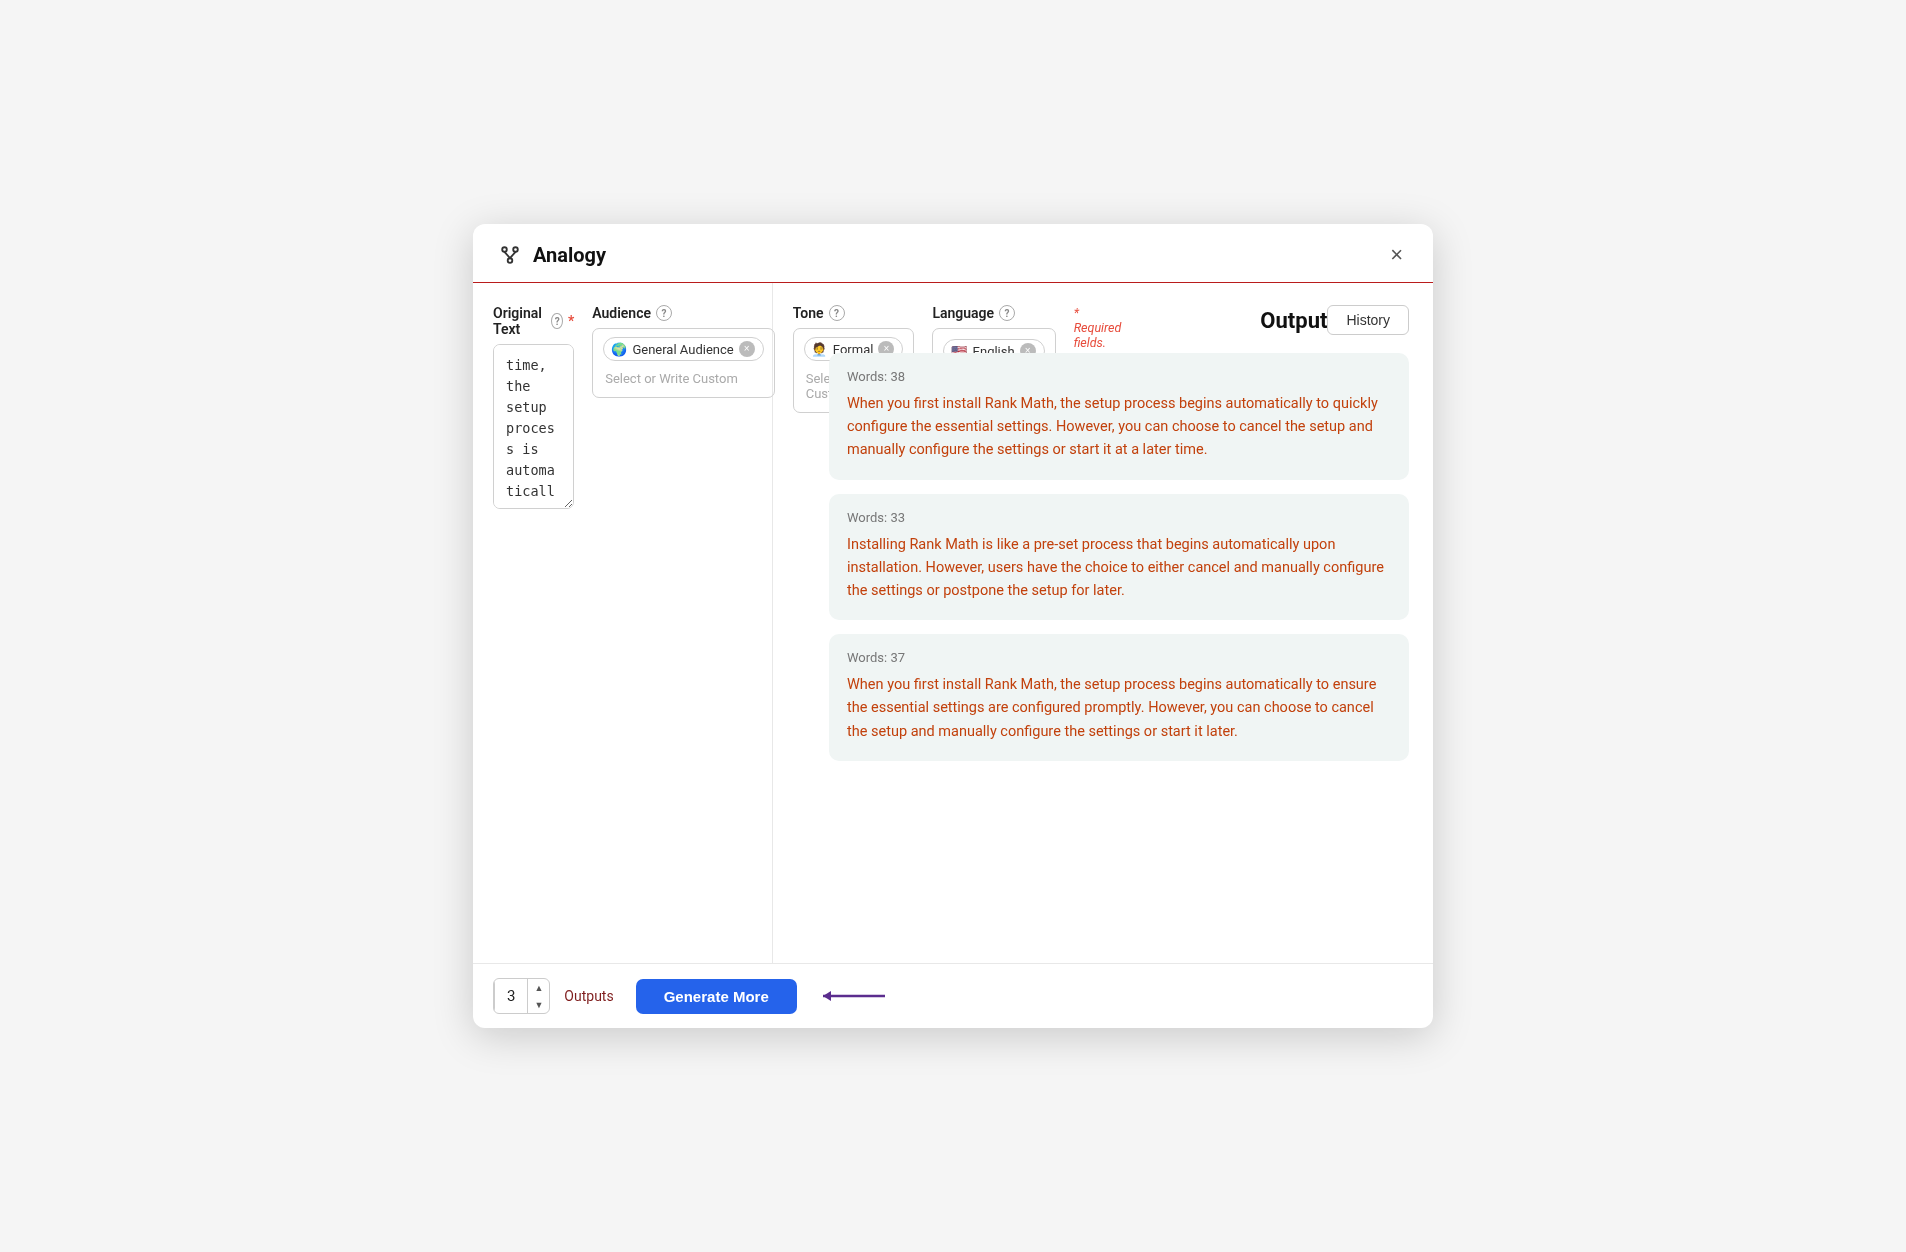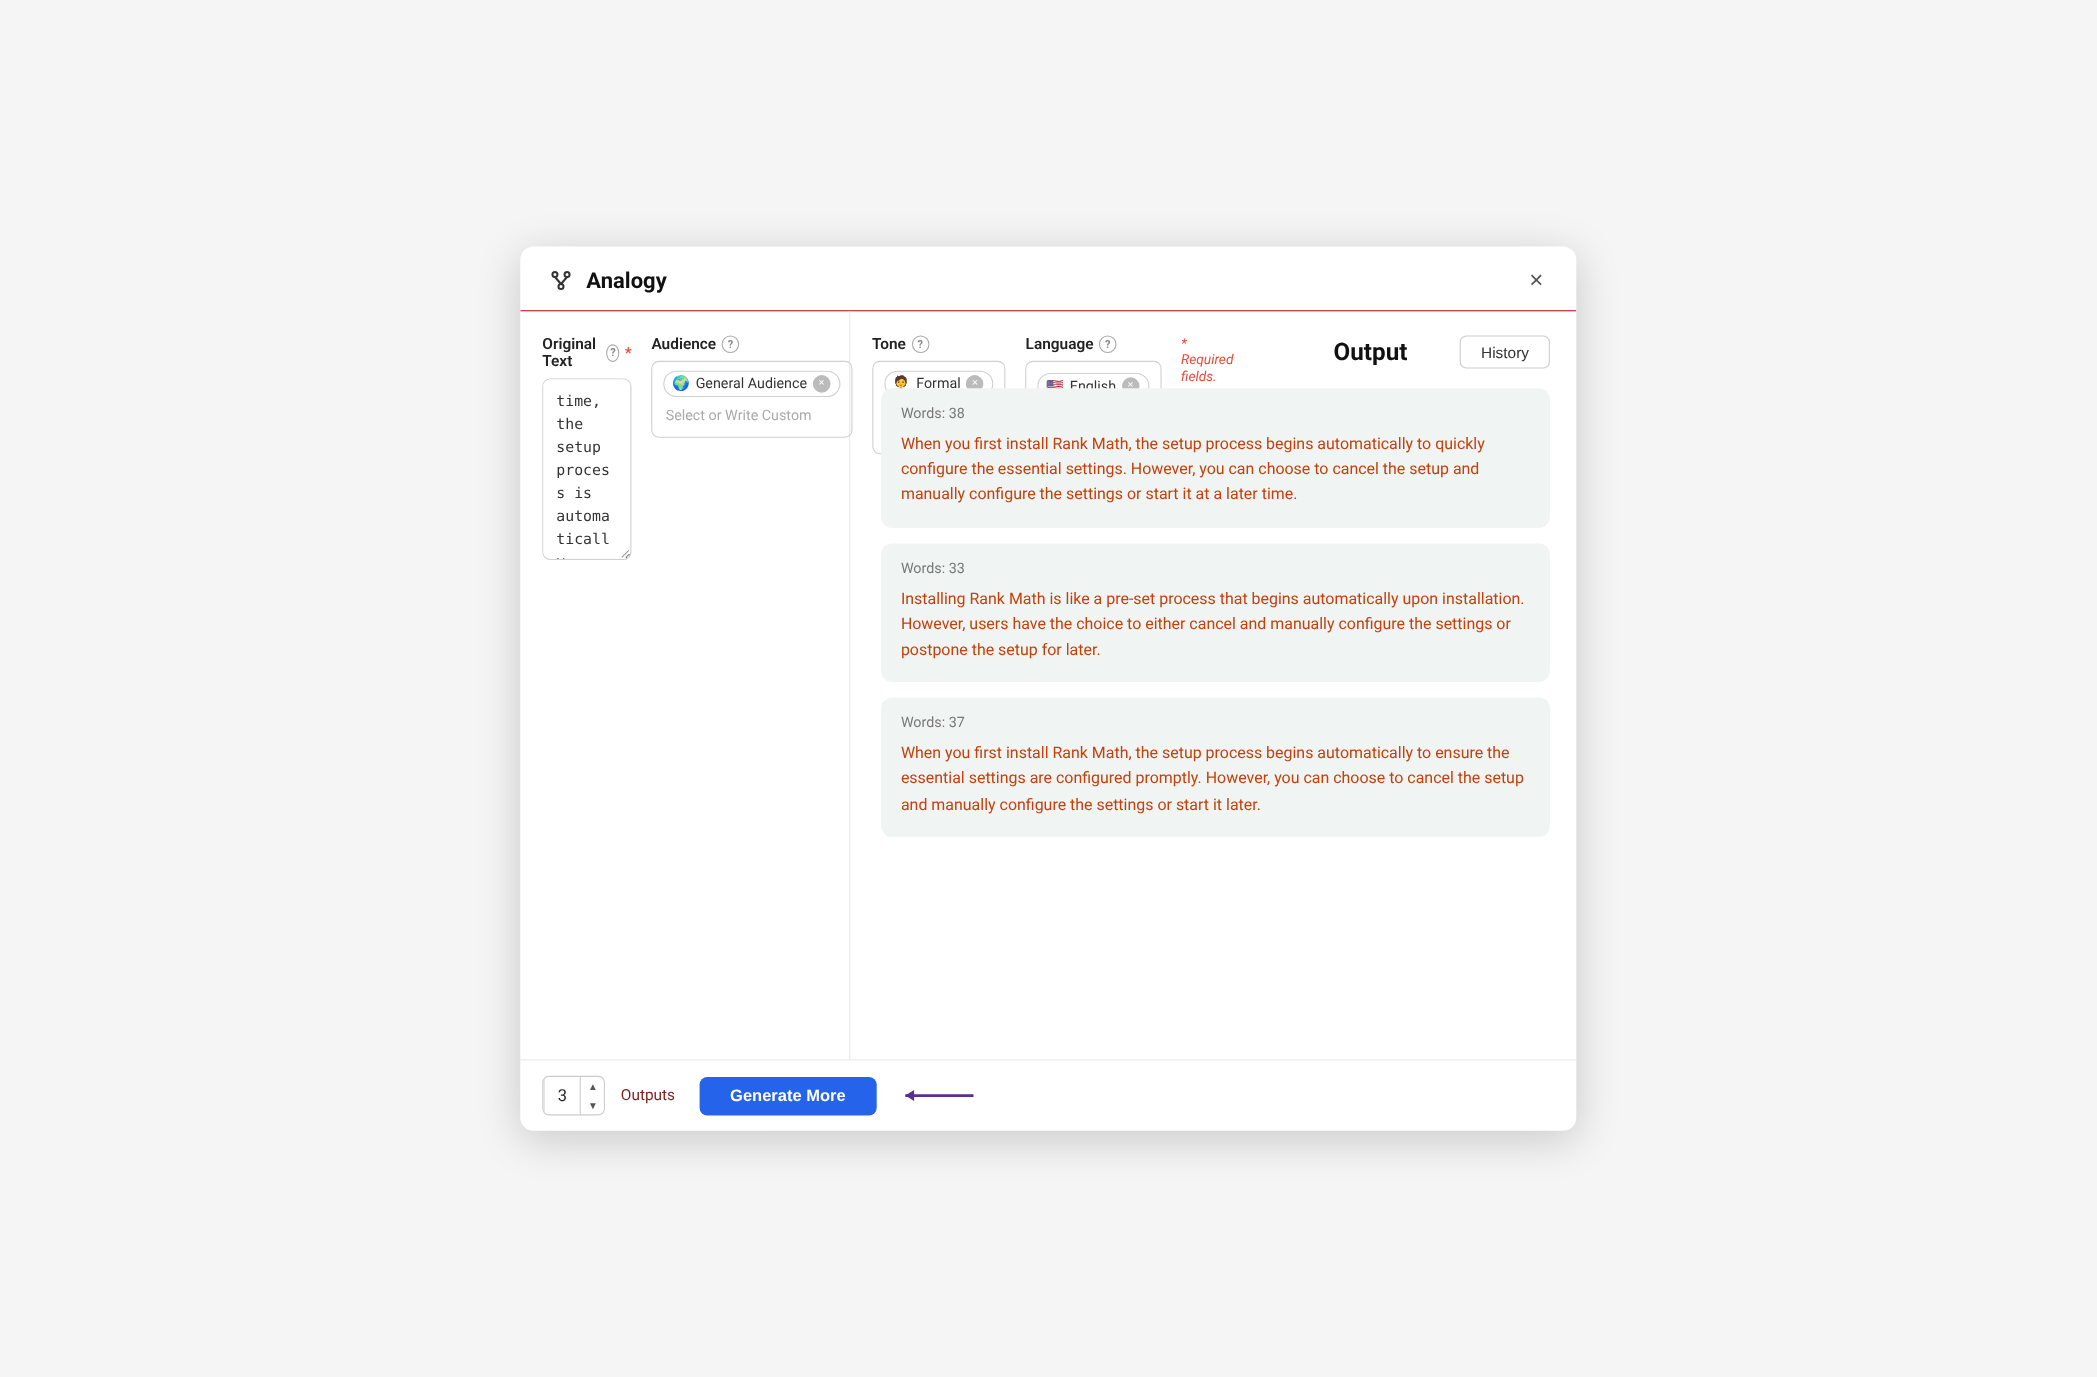--- a/index.html
+++ b/index.html
@@ -242,31 +242,31 @@
       color: #111;
     }
     .history-btn {
       border: 1px solid #ccc;
       background: #fff;
       border-radius: 6px;
       padding: 6px 18px;
       font-size: 14px;
       color: #333;
       cursor: pointer;
-      margin-left: 48px;
     }
     .output-cards {
       display: flex;
       flex-direction: column;
       gap: 14px;
     }
     .output-card {
       background: #f0f5f4;
       border-radius: 10px;
       padding: 16px 18px 18px 18px;
+      margin-left: 28px;
     }
     .output-word-count {
       font-size: 13px;
       color: #777;
       margin-bottom: 8px;
     }
     .output-text {
       font-size: 14.5px;
       color: #c2410c;
       line-height: 1.6;

